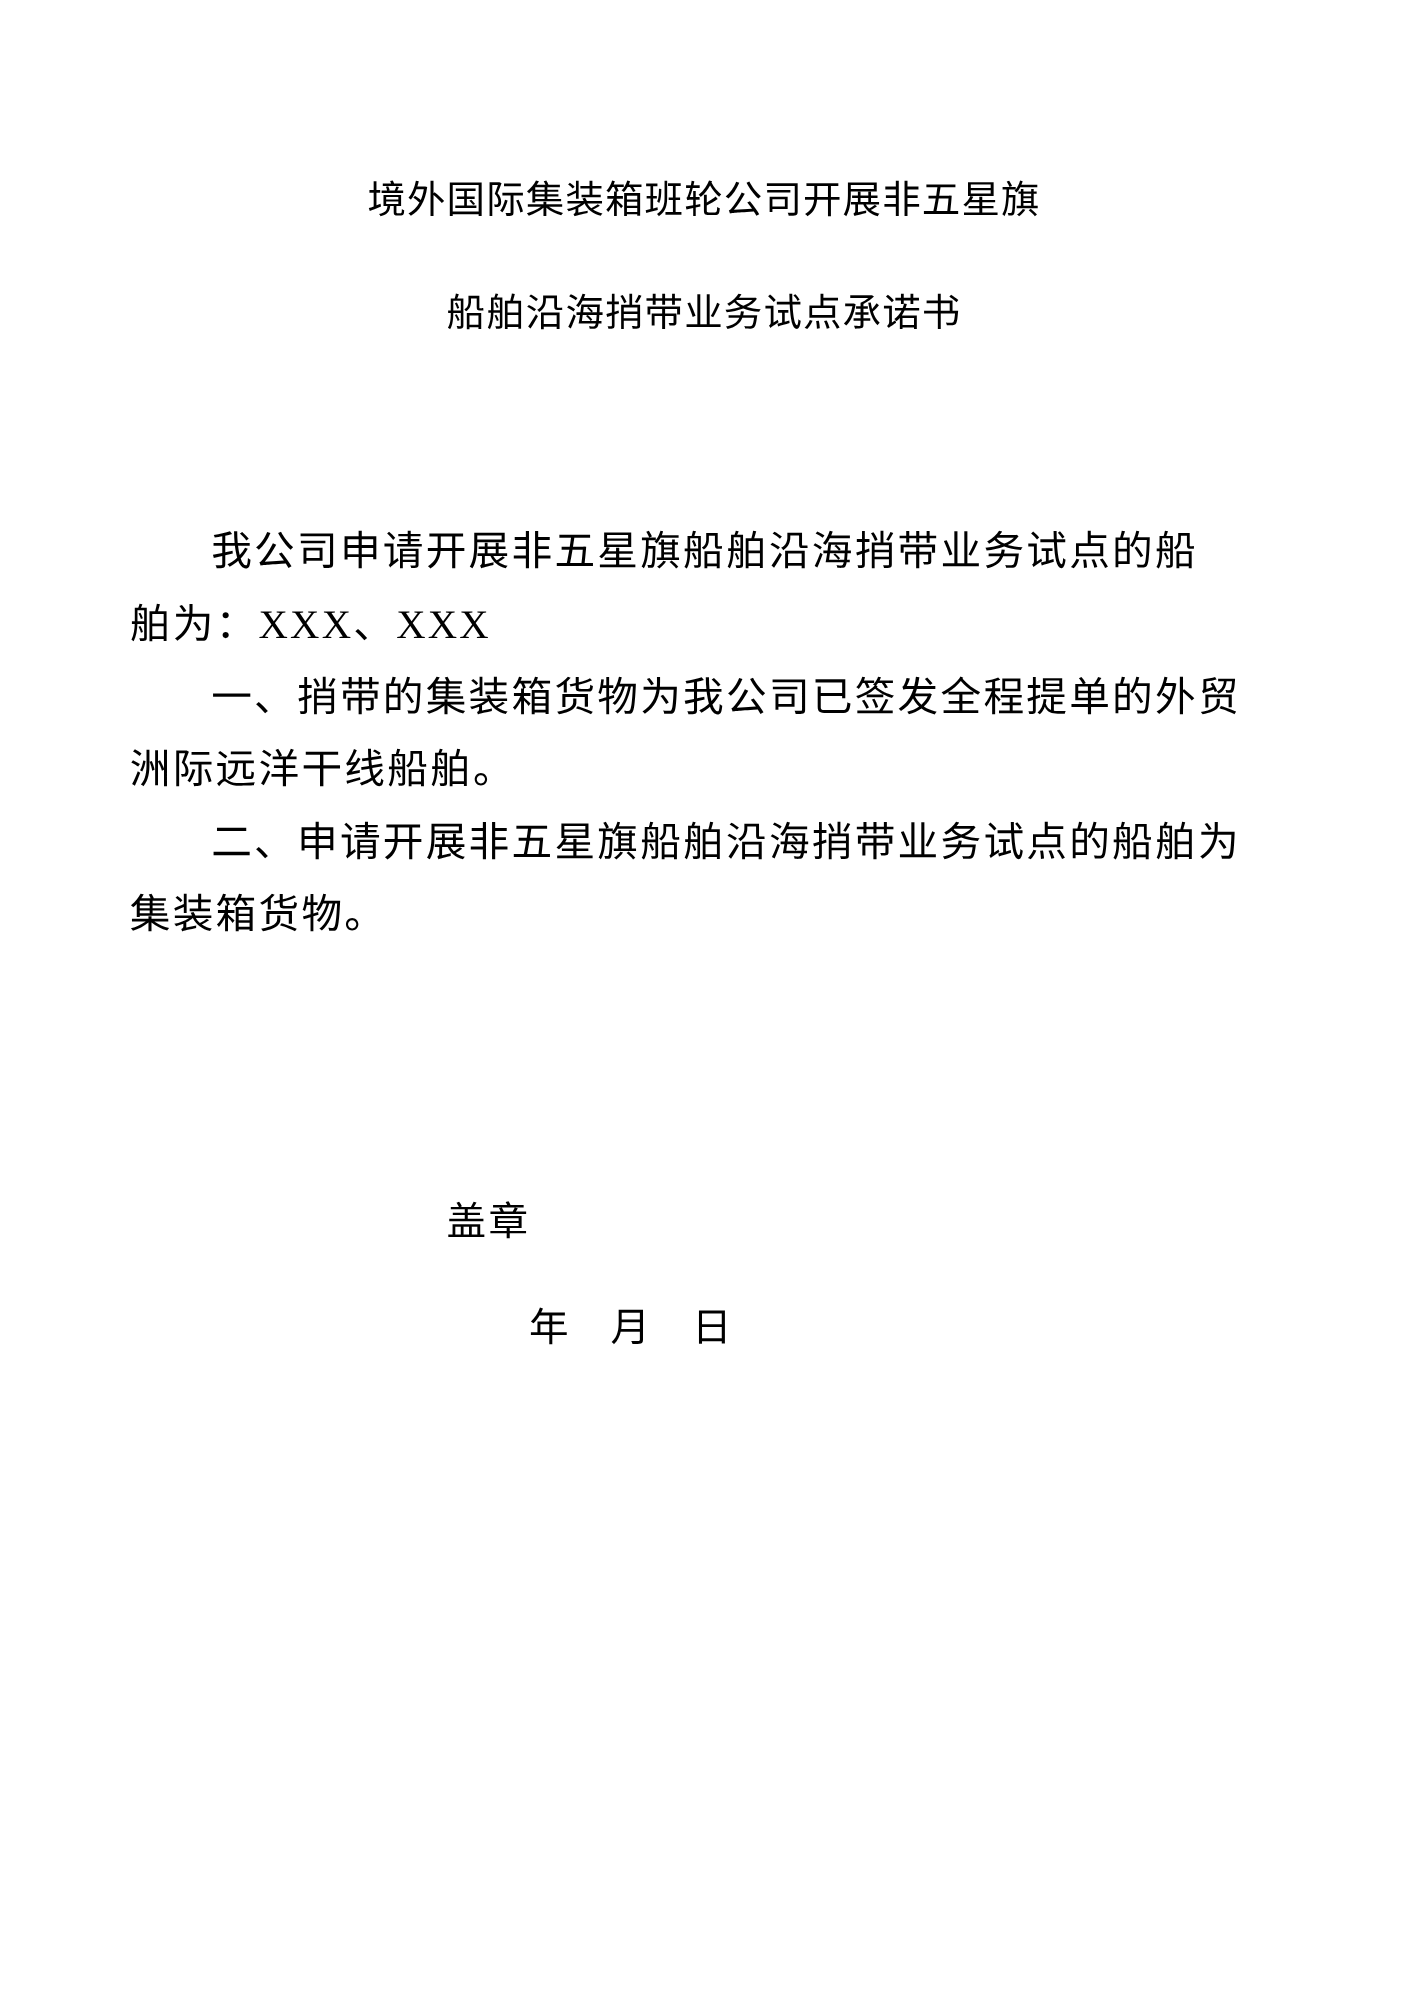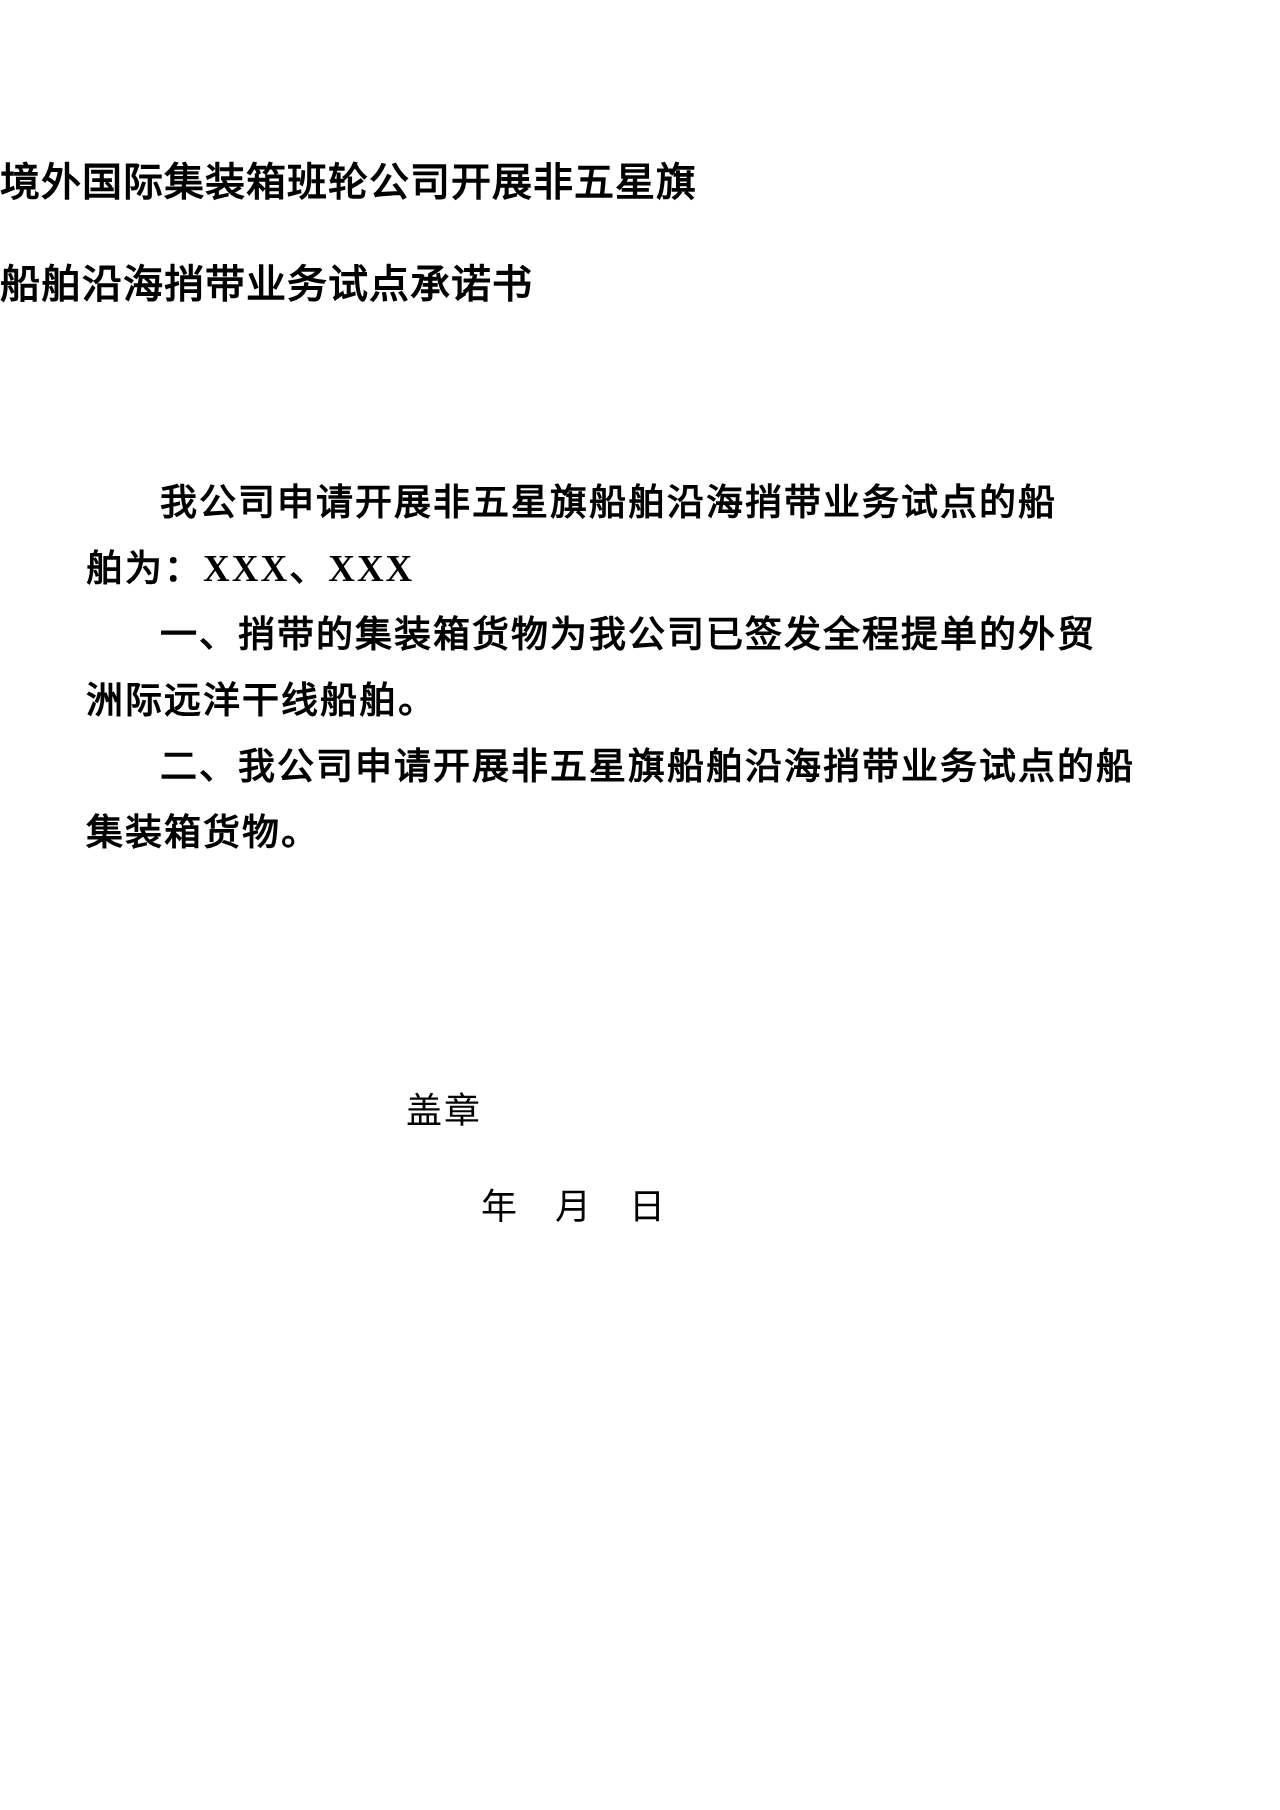--- a/index.html
+++ b/index.html
@@ -8,34 +8,35 @@
     position: relative;
     width: 1280px;
     height: 1810px;
     margin: 0 auto;
     background: #ffffff;
     color: #000000;
     font-family: "Liberation Serif", "DejaVu Serif", serif;
     overflow: hidden;
   }
   .title {
-    font-size: 40px;
+    text-align: center;
+    font-size: 35px;
     line-height: 58px;
-    font-weight: 700;
+    font-weight: 400;
     letter-spacing: 1px;
   }
   .title.t1 { margin-top: 154px; }
   .title.t2 { margin-top: 44px; }
   .doc-body {
-    margin-left: 86px;
+    margin-left: 118px;
     margin-right: 110px;
     font-size: 37px;
     line-height: 66px;
     letter-spacing: 2px;
-    font-weight: 700;
+    font-weight: 400;
   }
   .para { margin: 0; }
   .para.application { margin-top: 156px; }
   .para.commitment-heading { margin-top: 48px; }
   .line { display: block; }
   .line.indent { text-indent: 2em; }
   .seal-line {
     margin-top: 212px;
     padding-left: 406px;
     font-size: 36px;
@@ -67,21 +68,21 @@
       <span class="line">舶为：XXX、XXX</span>
     </p>
 
 
     <p class="para commitment-item">
       <span class="line indent">一、捎带的集装箱货物为我公司已签发全程提单的外贸</span>
       <span class="line">洲际远洋干线船舶。</span>
     </p>
 
     <p class="para commitment-item">
-      <span class="line indent">二、我公司申请开展非五星旗船舶沿海捎带业务试点的船</span>
+      <span class="line indent">二、申请开展非五星旗船舶沿海捎带业务试点的船舶为</span>
       <span class="line">集装箱货物。</span>
     </p>
 
   </div>
 
   <p class="seal-line">
     <span>盖章</span>
   </p>
 
   <div class="date-line">

